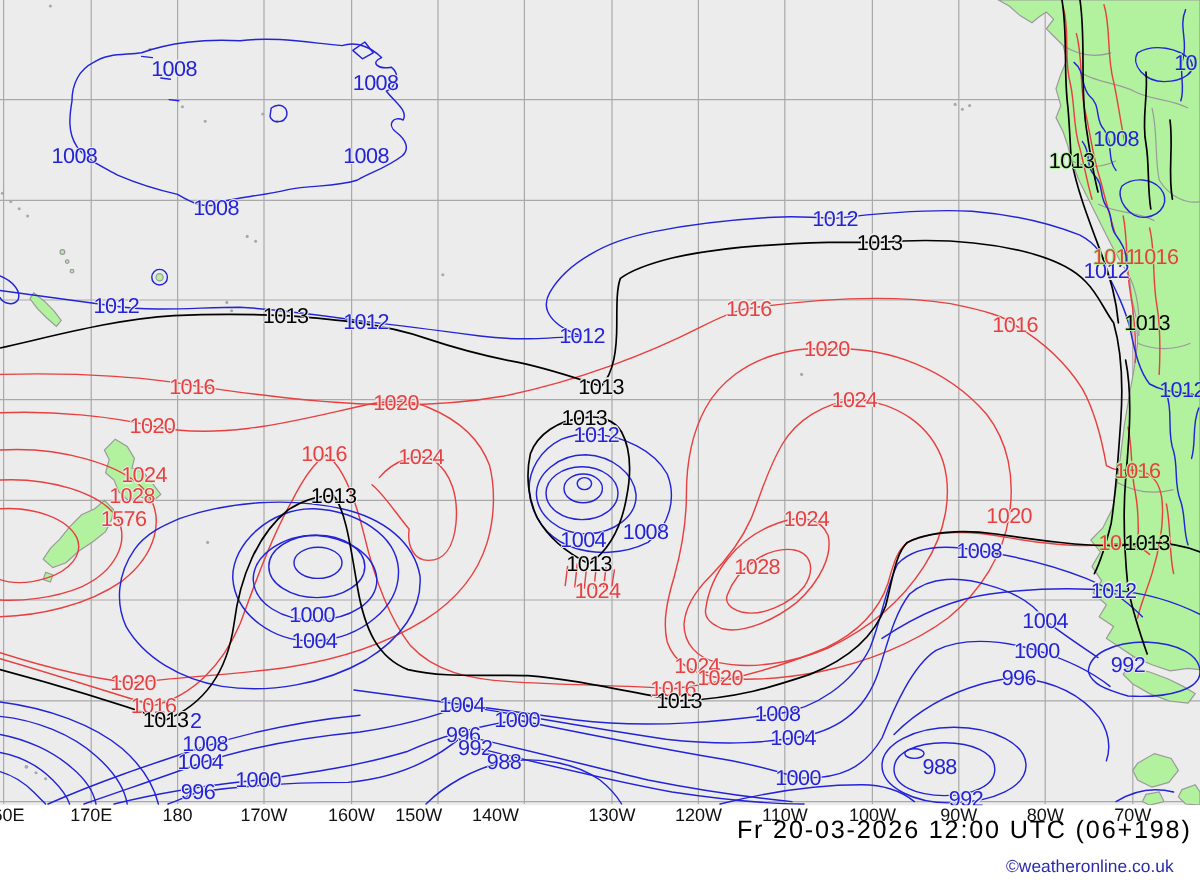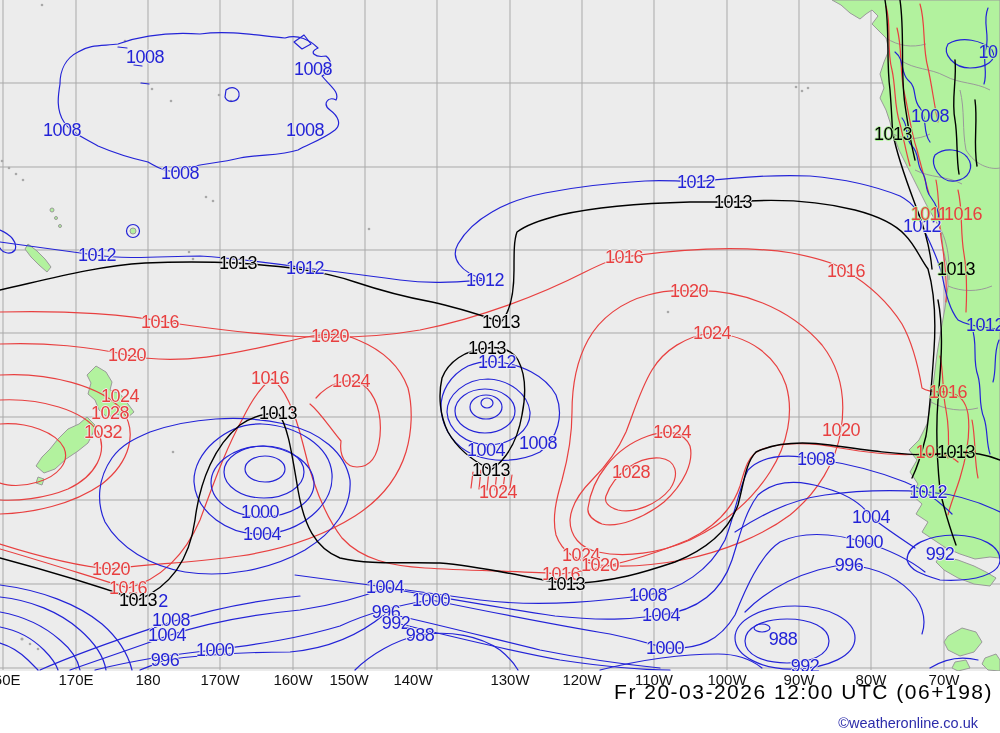--- a/index.html
+++ b/index.html
@@ -256,21 +256,21 @@
       <span class="lbl c-b" style="left: 928px; top: 492px;">1012</span>
       <span class="lbl c-b" style="left: 871px; top: 517px;">1004</span>
       <span class="lbl c-b" style="left: 864px; top: 542px;">1000</span>
       <span class="lbl c-b" style="left: 849px; top: 565px;">996</span>
       <span class="lbl c-b" style="left: 940px; top: 554px;">992</span>
       <span class="lbl c-b" style="left: 163px; top: 601px;">2</span>
       <span class="lbl c-r" style="left: 160px; top: 322px;">1016</span>
       <span class="lbl c-r" style="left: 127px; top: 355px;">1020</span>
       <span class="lbl c-r" style="left: 120px; top: 396px;">1024</span>
       <span class="lbl c-r" style="left: 110px; top: 413px;">1028</span>
-      <span class="lbl c-r" style="left: 103px; top: 432px;">1032</span>
+      <span class="lbl c-r" style="left: 103px; top: 432px;">1576</span>
       <span class="lbl c-r" style="left: 330px; top: 336px;">1020</span>
       <span class="lbl c-r" style="left: 270px; top: 378px;">1016</span>
       <span class="lbl c-r" style="left: 351px; top: 381px;">1024</span>
       <span class="lbl c-r" style="left: 111px; top: 569px;">1020</span>
       <span class="lbl c-r" style="left: 128px; top: 588px;">1016</span>
       <span class="lbl c-r" style="left: 624px; top: 257px;">1016</span>
       <span class="lbl c-r" style="left: 689px; top: 291px;">1020</span>
       <span class="lbl c-r" style="left: 712px; top: 333px;">1024</span>
       <span class="lbl c-r" style="left: 846px; top: 271px;">1016</span>
       <span class="lbl c-r onland" style="left: 929px; top: 214px;">1011</span>

